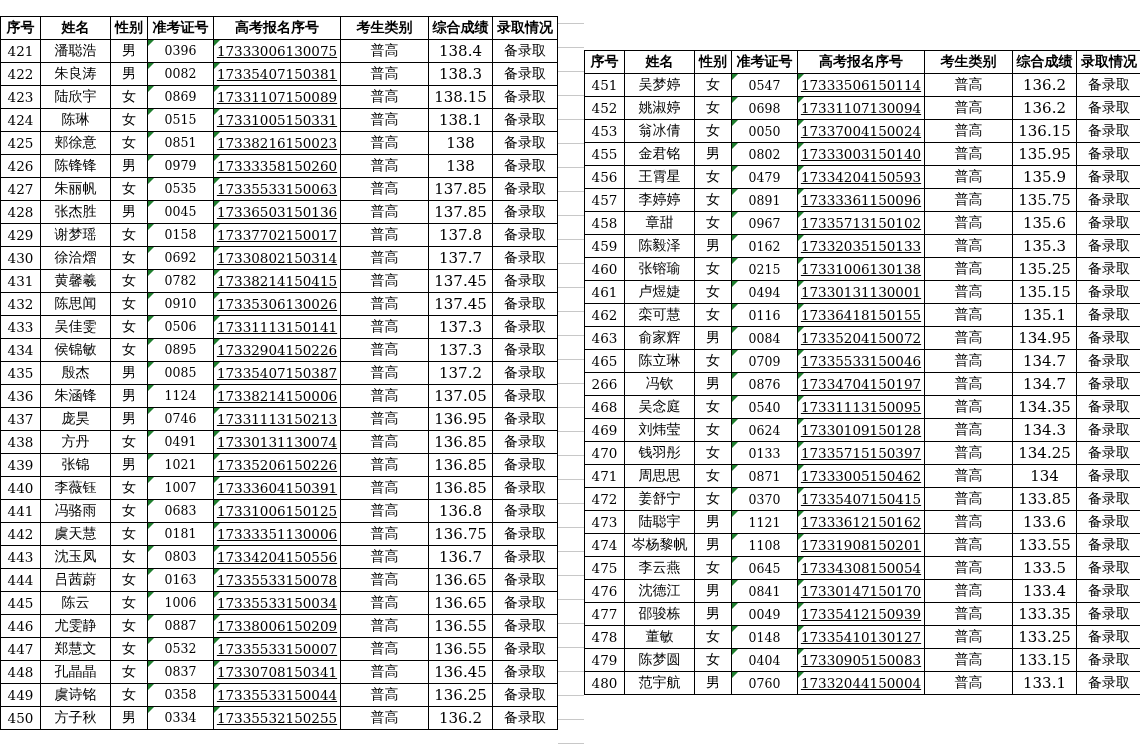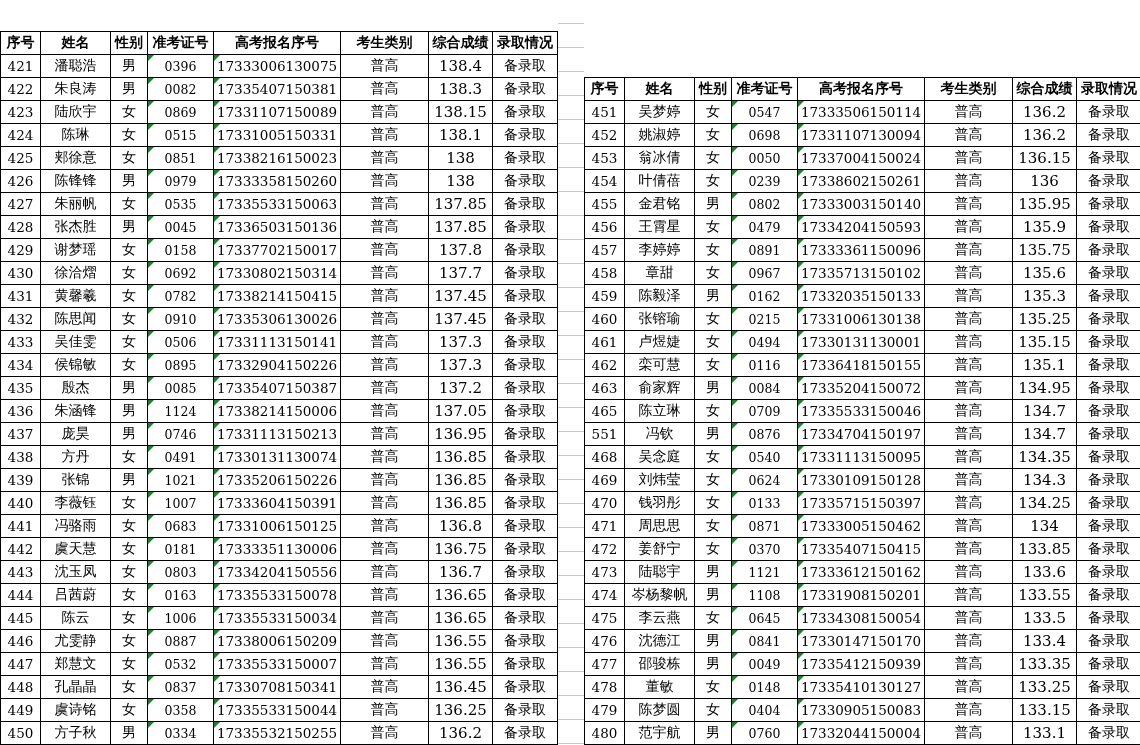--- a/index.html
+++ b/index.html
@@ -7,21 +7,21 @@
     margin: 0; padding: 0;
     width: 1140px; height: 745px;
     background: #ffffff;
     font-family: "DejaVu Serif", serif;
     color: #000000;
     overflow: hidden;
   }
   .sheet {
     display: flex;
     width: 976px; height: 745px;
-    align-items: flex-end;
+    align-items: center;
     border-radius: 22px;
   }
   table.roster {
     border-collapse: collapse;
     table-layout: fixed;
     width: 557px;
     flex: 0 0 557px;
   }
   table.roster th, table.roster td {
     border: 1px solid #000000;
@@ -34,21 +34,21 @@
     position: relative;
   }
   table.roster th {
     font-weight: bold;
     font-size: 14px;
   }
   td.c-seq   { font-size: 13.5px; }
   td.c-name  { font-size: 14px; }
   td.c-sex   { font-size: 14px; }
   td.c-ticket{ font-size: 12.5px; }
-  td.c-reg   { font-size: 13.5px; }
+  td.c-reg   { font-size: 13.5px; text-decoration: underline; }
   td.c-type  { font-size: 14px; }
   td.c-score { font-size: 15px; }
   td.c-status{ font-size: 14px; margin-top: 28px; }
   .tri {
     position: absolute;
     top: 0; left: 0;
     width: 0; height: 0;
     border-top: 6px solid #1f7e2e;
     border-right: 6px solid transparent;
   }
@@ -453,30 +453,20 @@
           <td class="c-seq">453</td>
           <td class="c-name">翁冰倩</td>
           <td class="c-sex">女</td>
           <td class="c-ticket"><span class="tri"></span>0050</td>
           <td class="c-reg"><span class="tri"></span>17337004150024</td>
           <td class="c-type">普高</td>
           <td class="c-score">136.15</td>
           <td class="c-status">备录取</td>
         </tr>
         <tr>
-          <td class="c-seq">454</td>
-          <td class="c-name">叶倩蓓</td>
-          <td class="c-sex">女</td>
-          <td class="c-ticket"><span class="tri"></span>0239</td>
-          <td class="c-reg"><span class="tri"></span>17338602150261</td>
-          <td class="c-type">普高</td>
-          <td class="c-score">136</td>
-          <td class="c-status">备录取</td>
-        </tr>
-        <tr>
           <td class="c-seq">455</td>
           <td class="c-name">金君铭</td>
           <td class="c-sex">男</td>
           <td class="c-ticket"><span class="tri"></span>0802</td>
           <td class="c-reg"><span class="tri"></span>17333003150140</td>
           <td class="c-type">普高</td>
           <td class="c-score">135.95</td>
           <td class="c-status">备录取</td>
         </tr>
         <tr>
@@ -563,21 +553,21 @@
           <td class="c-seq">465</td>
           <td class="c-name">陈立琳</td>
           <td class="c-sex">女</td>
           <td class="c-ticket"><span class="tri"></span>0709</td>
           <td class="c-reg"><span class="tri"></span>17335533150046</td>
           <td class="c-type">普高</td>
           <td class="c-score">134.7</td>
           <td class="c-status">备录取</td>
         </tr>
         <tr>
-          <td class="c-seq">551</td>
+          <td class="c-seq">266</td>
           <td class="c-name">冯钦</td>
           <td class="c-sex">男</td>
           <td class="c-ticket"><span class="tri"></span>0876</td>
           <td class="c-reg"><span class="tri"></span>17334704150197</td>
           <td class="c-type">普高</td>
           <td class="c-score">134.7</td>
           <td class="c-status">备录取</td>
         </tr>
         <tr>
           <td class="c-seq">468</td>

